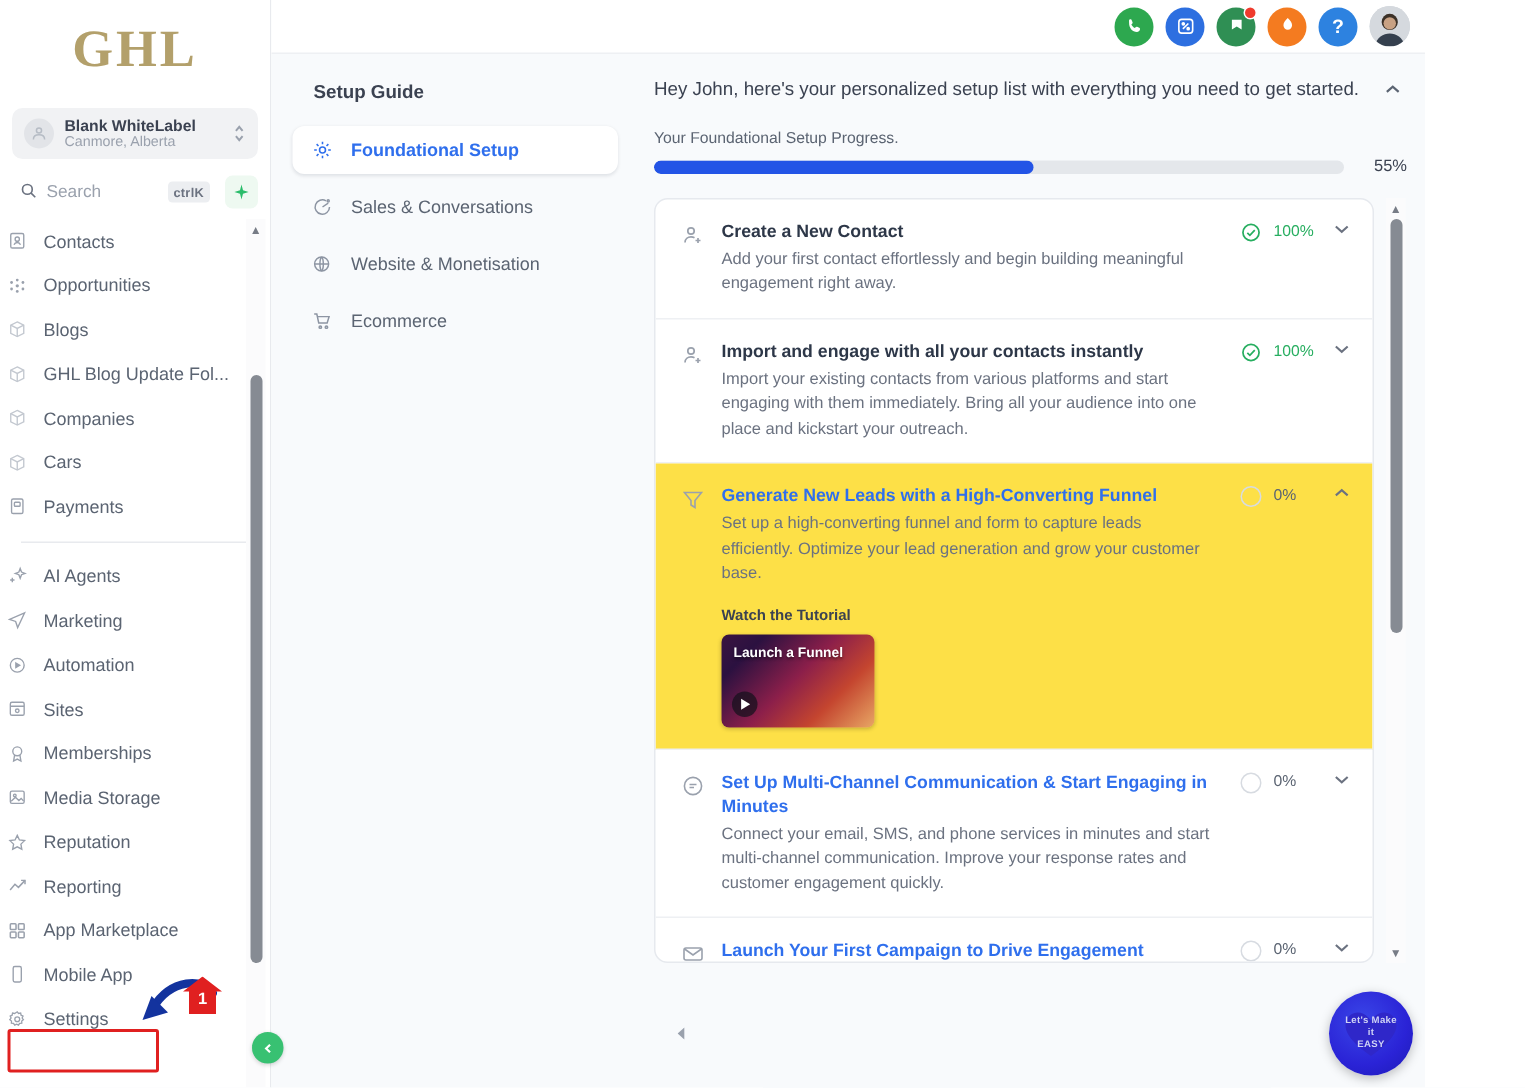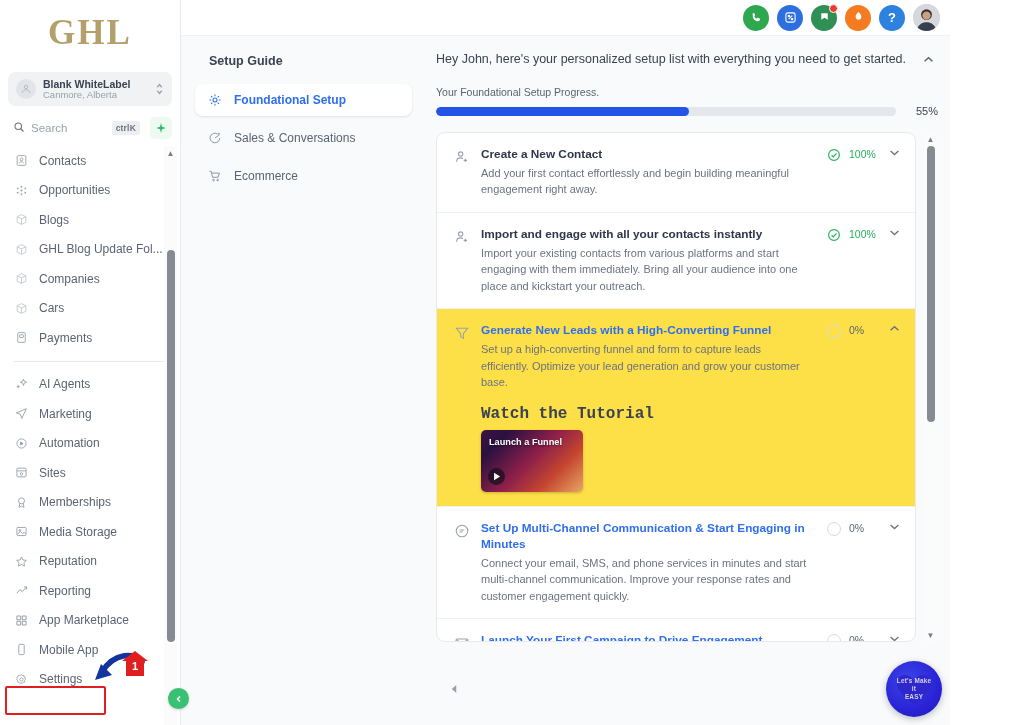--- a/index.html
+++ b/index.html
@@ -54,21 +54,21 @@
     background:#eceef1; color:#6b7280; border-radius:3px;
     font-size:8.5px; font-weight:bold; padding:2px 4px; letter-spacing:.2px;
   }
   .spark{ width:22px;height:22px;border-radius:5px;background:#eef9f1;
     display:flex;align-items:center;justify-content:center;flex:0 0 22px; cursor:pointer;}
 
   .navwrap{ flex:1; position:relative; overflow:hidden; margin-top:6px;}
   .navlist{ padding:0 0 0 0; }
   .navitem{
     height:29.5px; display:flex; align-items:center; gap:10px;
-    padding-left:14px; color:#5b6472; font-size:12px; cursor:pointer;
+    padding-left:4px; color:#5b6472; font-size:12px; cursor:pointer;
     white-space:nowrap;
   }
   .navicon{ width:15px;height:15px;flex:0 0 15px;display:flex;align-items:center;justify-content:center;color:#9aa1ad;}
   .navsep{ height:1px;background:#e8eaee;margin:8px 14px 8px 14px;}
 
   
   .sb-track{
     position:absolute; right:3px; top:0; width:13px; height:100%;
     background:#fbfbfc;
   }
@@ -143,21 +143,21 @@
   .card-right{ display:flex; align-items:flex-start; gap:8px; padding-top:1px;}
   .chk{ width:14px;height:14px;border-radius:50%;flex:0 0 14px;
     display:flex;align-items:center;justify-content:center;}
   .chk.done{ color:#27ae60;}
   .chk.todo{ border:1.3px solid #d7dbe1; }
   .pct{ font-size:10.5px; width:30px;}
   .pct.done{ color:#27ae60;}
   .pct.todo{ color:#5b6472;}
   .chev{ width:14px; color:#6b7280; font-size:9px; text-align:center; cursor:pointer;}
 
-  .tut-label{ font-size:16px; color:#3b4251; font-weight:bold; margin:14px 0 7px 0;font-family:Liberation Mono, monospace;}
+  .tut-label{ font-size:10px; color:#3b4251; font-weight:bold; margin:14px 0 7px 0;}
   .thumb{
     width:102px;height:62px;border-radius:5px; position:relative; cursor:pointer;
     background:linear-gradient(135deg,#3b1440 0%,#2b1140 18%,#8c1f4a 48%,#c4452f 72%,#e8a765 100%);
     box-shadow:0 1px 3px rgba(0,0,0,.22);
   }
   .thumb-title{ position:absolute; top:7px; left:8px; color:#ffffff; font-size:9.2px; font-weight:bold;
     text-shadow:0 1px 2px rgba(0,0,0,.5);}
   .thumb-play{ position:absolute; left:7px; bottom:7px; width:17px;height:17px;border-radius:50%;
     background:rgba(20,16,28,.72); display:flex;align-items:center;justify-content:center;}
 
@@ -512,20 +512,29 @@
           <span class="gicon">
             <svg width="14" height="14" viewBox="0 0 24 24" fill="none" stroke="currentColor" stroke-width="1.7">
               <path d="M20 12a8.2 8.2 0 1 1-4-7"></path>
                 <path d="M12 12 L18.5 7.5"></path>
                 <circle cx="18.5" cy="5" r="1.2"></circle>
             </svg>
           </span>
           <span>Sales &amp; Conversations</span>
         </div>
 
+        <div class="gitem">
+          <span class="gicon">
+            <svg width="14" height="14" viewBox="0 0 24 24" fill="none" stroke="currentColor" stroke-width="1.7">
+              <circle cx="11" cy="12" r="8"></circle>
+                <path d="M3 12h16M11 4c2.6 2.6 2.6 13.4 0 16M11 4c-2.6 2.6-2.6 13.4 0 16"></path>
+            </svg>
+          </span>
+          <span>Website &amp; Monetisation</span>
+        </div>
 
         <div class="gitem">
           <span class="gicon">
             <svg width="14" height="14" viewBox="0 0 24 24" fill="none" stroke="currentColor" stroke-width="1.7">
               <path d="M2.5 4h3l2.2 10.2h9.6L19.5 7H7"></path>
                 <circle cx="9.5" cy="19" r="1.4"></circle>
                 <circle cx="16.5" cy="19" r="1.4"></circle>
             </svg>
           </span>
           <span>Ecommerce</span>

